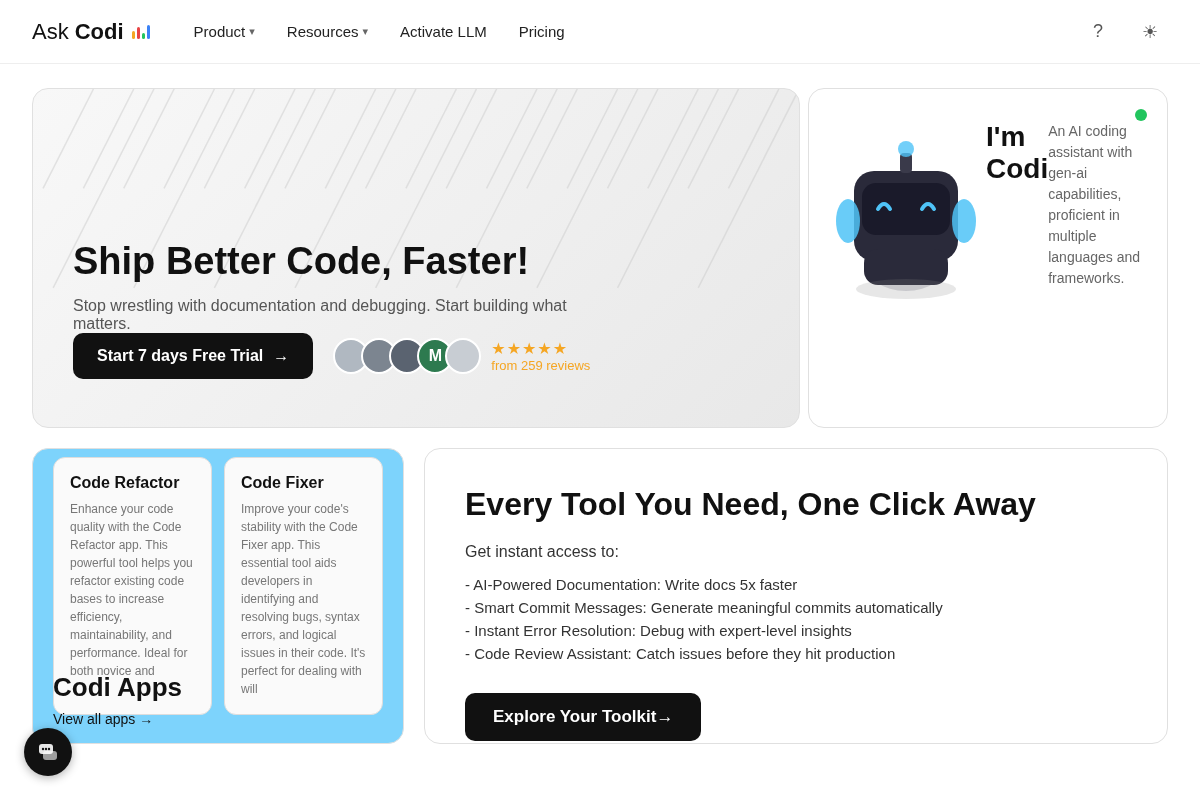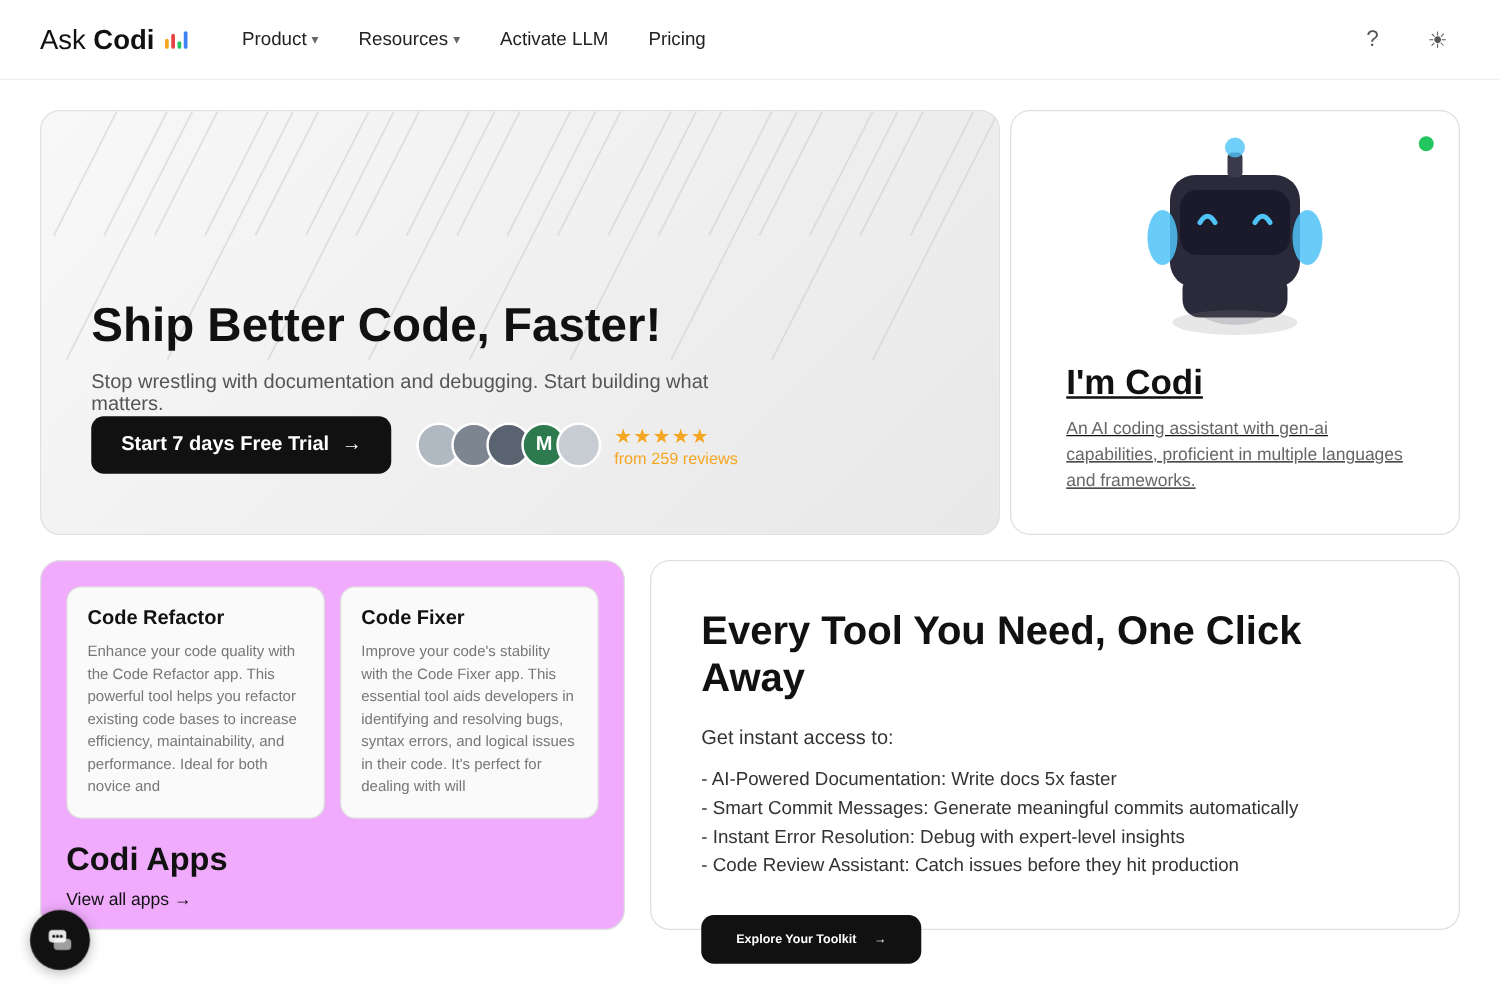--- a/index.html
+++ b/index.html
@@ -74,42 +74,42 @@
     .av3 { background: #5a6370; }
     .av4 { background: #2d7a4f; color: #fff; font-size: 16px; }
     .av5 { background: #c8cdd3; }
     .review-info { display: flex; flex-direction: column; }
     .stars { color: #f5a623; font-size: 16px; letter-spacing: 1px; }
     .review-count { font-size: 13px; color: #f5a623; font-weight: 500; }
 
     
     .codi-card {
       width: 360px; border-radius: 16px; background: #fff;
-      border: 1px solid #e0e0e0; padding: 32px 44px; position: relative;
-      display: flex; flex-direction: column; align-items: flex-start; justify-content: flex-end; text-decoration: underline;
+      border: 1px solid #e0e0e0; padding: 32px 17px; position: relative;
+      display: flex; flex-direction: row; align-items: flex-start; justify-content: flex-end;
     }
     .codi-dot {
       position: absolute; top: 20px; right: 20px;
       width: 12px; height: 12px; border-radius: 50%; background: #22c55e;
     }
     .codi-robot-area {
       width: 100%; display: flex; justify-content: center; margin-bottom: 20px;
     }
     .robot-svg { width: 160px; height: 180px; }
     .codi-name { font-size: 28px; font-weight: 800; color: #111; margin-bottom: 10px; }
     .codi-desc { font-size: 14px; color: #666; line-height: 1.5; }
 
     
     .bottom-row { display: flex; gap: 20px; height: 296px; }
 
     
     .left-section {
-      width: 468px; border-radius: 16px; background: #f0abfc;
+      width: 372px; border-radius: 16px; background: #7dd3fc;
       border: 1px solid #e0e0e0; overflow: hidden; position: relative;
-      padding: 20px 20px 0 20px;
+      padding: 8px 20px 0 20px;
     }
     .codi-apps-label { font-size: 26px; font-weight: 800; color: #111; position: absolute; bottom: 40px; left: 20px; z-index: 2; }
     .view-all-link { position: absolute; bottom: 16px; left: 20px; font-size: 14px; color: #111; font-weight: 500; cursor: pointer; display: flex; align-items: center; gap: 4px; }
     .cards-row { display: flex; gap: 12px; }
     .mini-card {
       flex: 1; border: 1px solid #ddd; border-radius: 12px; padding: 16px;
       background: #fafafa;
     }
     .mini-card-title { font-size: 16px; font-weight: 700; color: #111; margin-bottom: 8px; }
     .mini-card-text { font-size: 12px; color: #777; line-height: 1.5; }
@@ -117,23 +117,23 @@
     
     .right-section {
       flex: 1; border-radius: 16px; background: #fff;
       border: 1px solid #e0e0e0; padding: 36px 40px;
     }
     .section-title { font-size: 32px; font-weight: 800; color: #111; margin-bottom: 20px; line-height: 1.2; }
     .access-intro { font-size: 16px; color: #333; margin-bottom: 12px; }
     .access-list { list-style: none; margin-bottom: 28px; }
     .access-list li { font-size: 15px; color: #333; padding: 3px 0; }
     .toolkit-btn {
-      display: inline-flex; align-items: center; gap: 14px;
+      display: inline-flex; align-items: center; gap: 0;
       background: #111; color: #fff; border: none; border-radius: 10px;
-      padding: 14px 28px; font-size: 10px; font-weight: 600; cursor: pointer;
+      padding: 14px 28px; font-size: 17px; font-weight: 600; cursor: pointer;
     }
 
     
     .chat-icon-btn {
       position: fixed; bottom: 24px; left: 24px;
       width: 48px; height: 48px; border-radius: 50%; background: #111;
       border: none; cursor: pointer; display: flex; align-items: center; justify-content: center;
       color: #fff; font-size: 20px; box-shadow: 0 2px 10px rgba(0,0,0,0.3);
       z-index: 999;
     }

